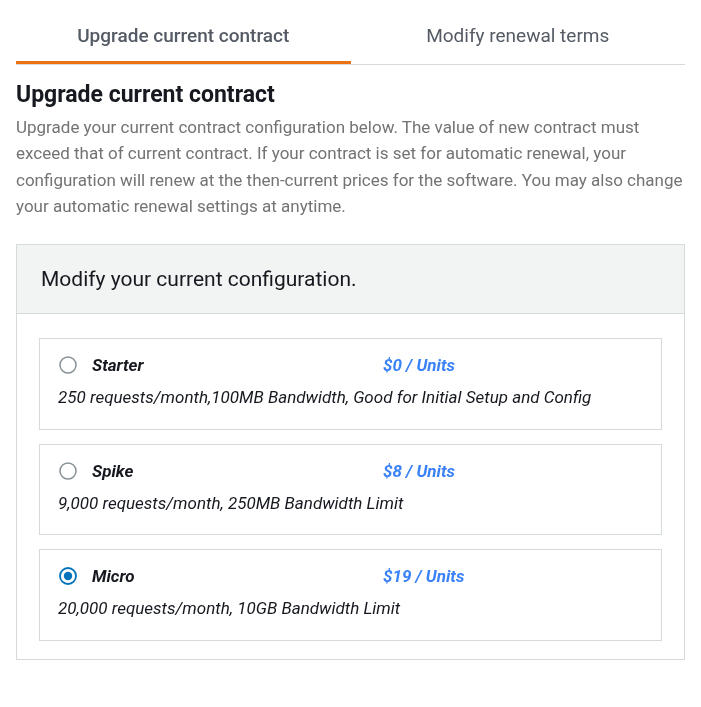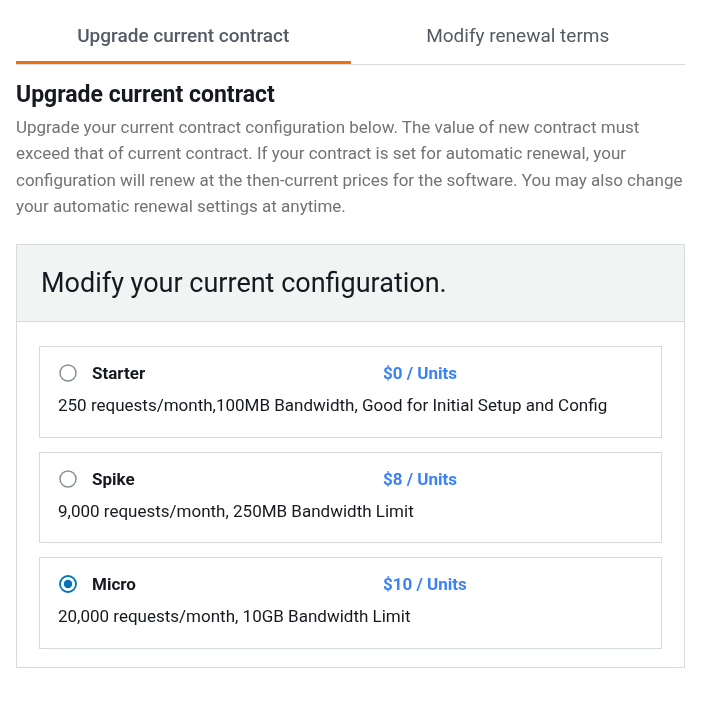--- a/index.html
+++ b/index.html
@@ -44,26 +44,27 @@
       line-height: 1.55;
       margin-bottom: 25px;
     }
     .config-panel {
       border: 1px solid #d5dbdb;
     }
     .config-header {
       background: #f2f3f3;
       border-bottom: 1px solid #d5dbdb;
       padding: 22px 24px;
-      font-size: 27px;
+      font-size: 21px;
       color: #16191f;
       font-weight: 400;
     }
     .options-container {
       padding: 24px 22px 4px;
+      font-style: italic;
     }
     .option-card {
       border: 1px solid #d5dbdb;
       padding: 16px 18px 18px;
       margin-bottom: 14px;
     }
     .option-row {
       display: flex;
       align-items: center;
       margin-bottom: 10px;
@@ -141,19 +142,19 @@
 
     <div class="option-card">
       <div class="option-row">
         <span class="radio-wrap">
           <svg width="18" height="18" viewBox="0 0 18 18">
               <circle cx="9" cy="9" r="8" fill="none" stroke="#0073bb" stroke-width="1.8"></circle>
               <circle cx="9" cy="9" r="4.2" fill="#0073bb"></circle>
             </svg>
         </span>
         <span class="option-name">Micro</span>
-        <span class="option-price">$10 / Units</span>
+        <span class="option-price">$19 / Units</span>
       </div>
       <div class="option-desc">20,000 requests/month, 10GB Bandwidth Limit</div>
     </div>
 
   </div>
 </div>
 
 </body></html>

